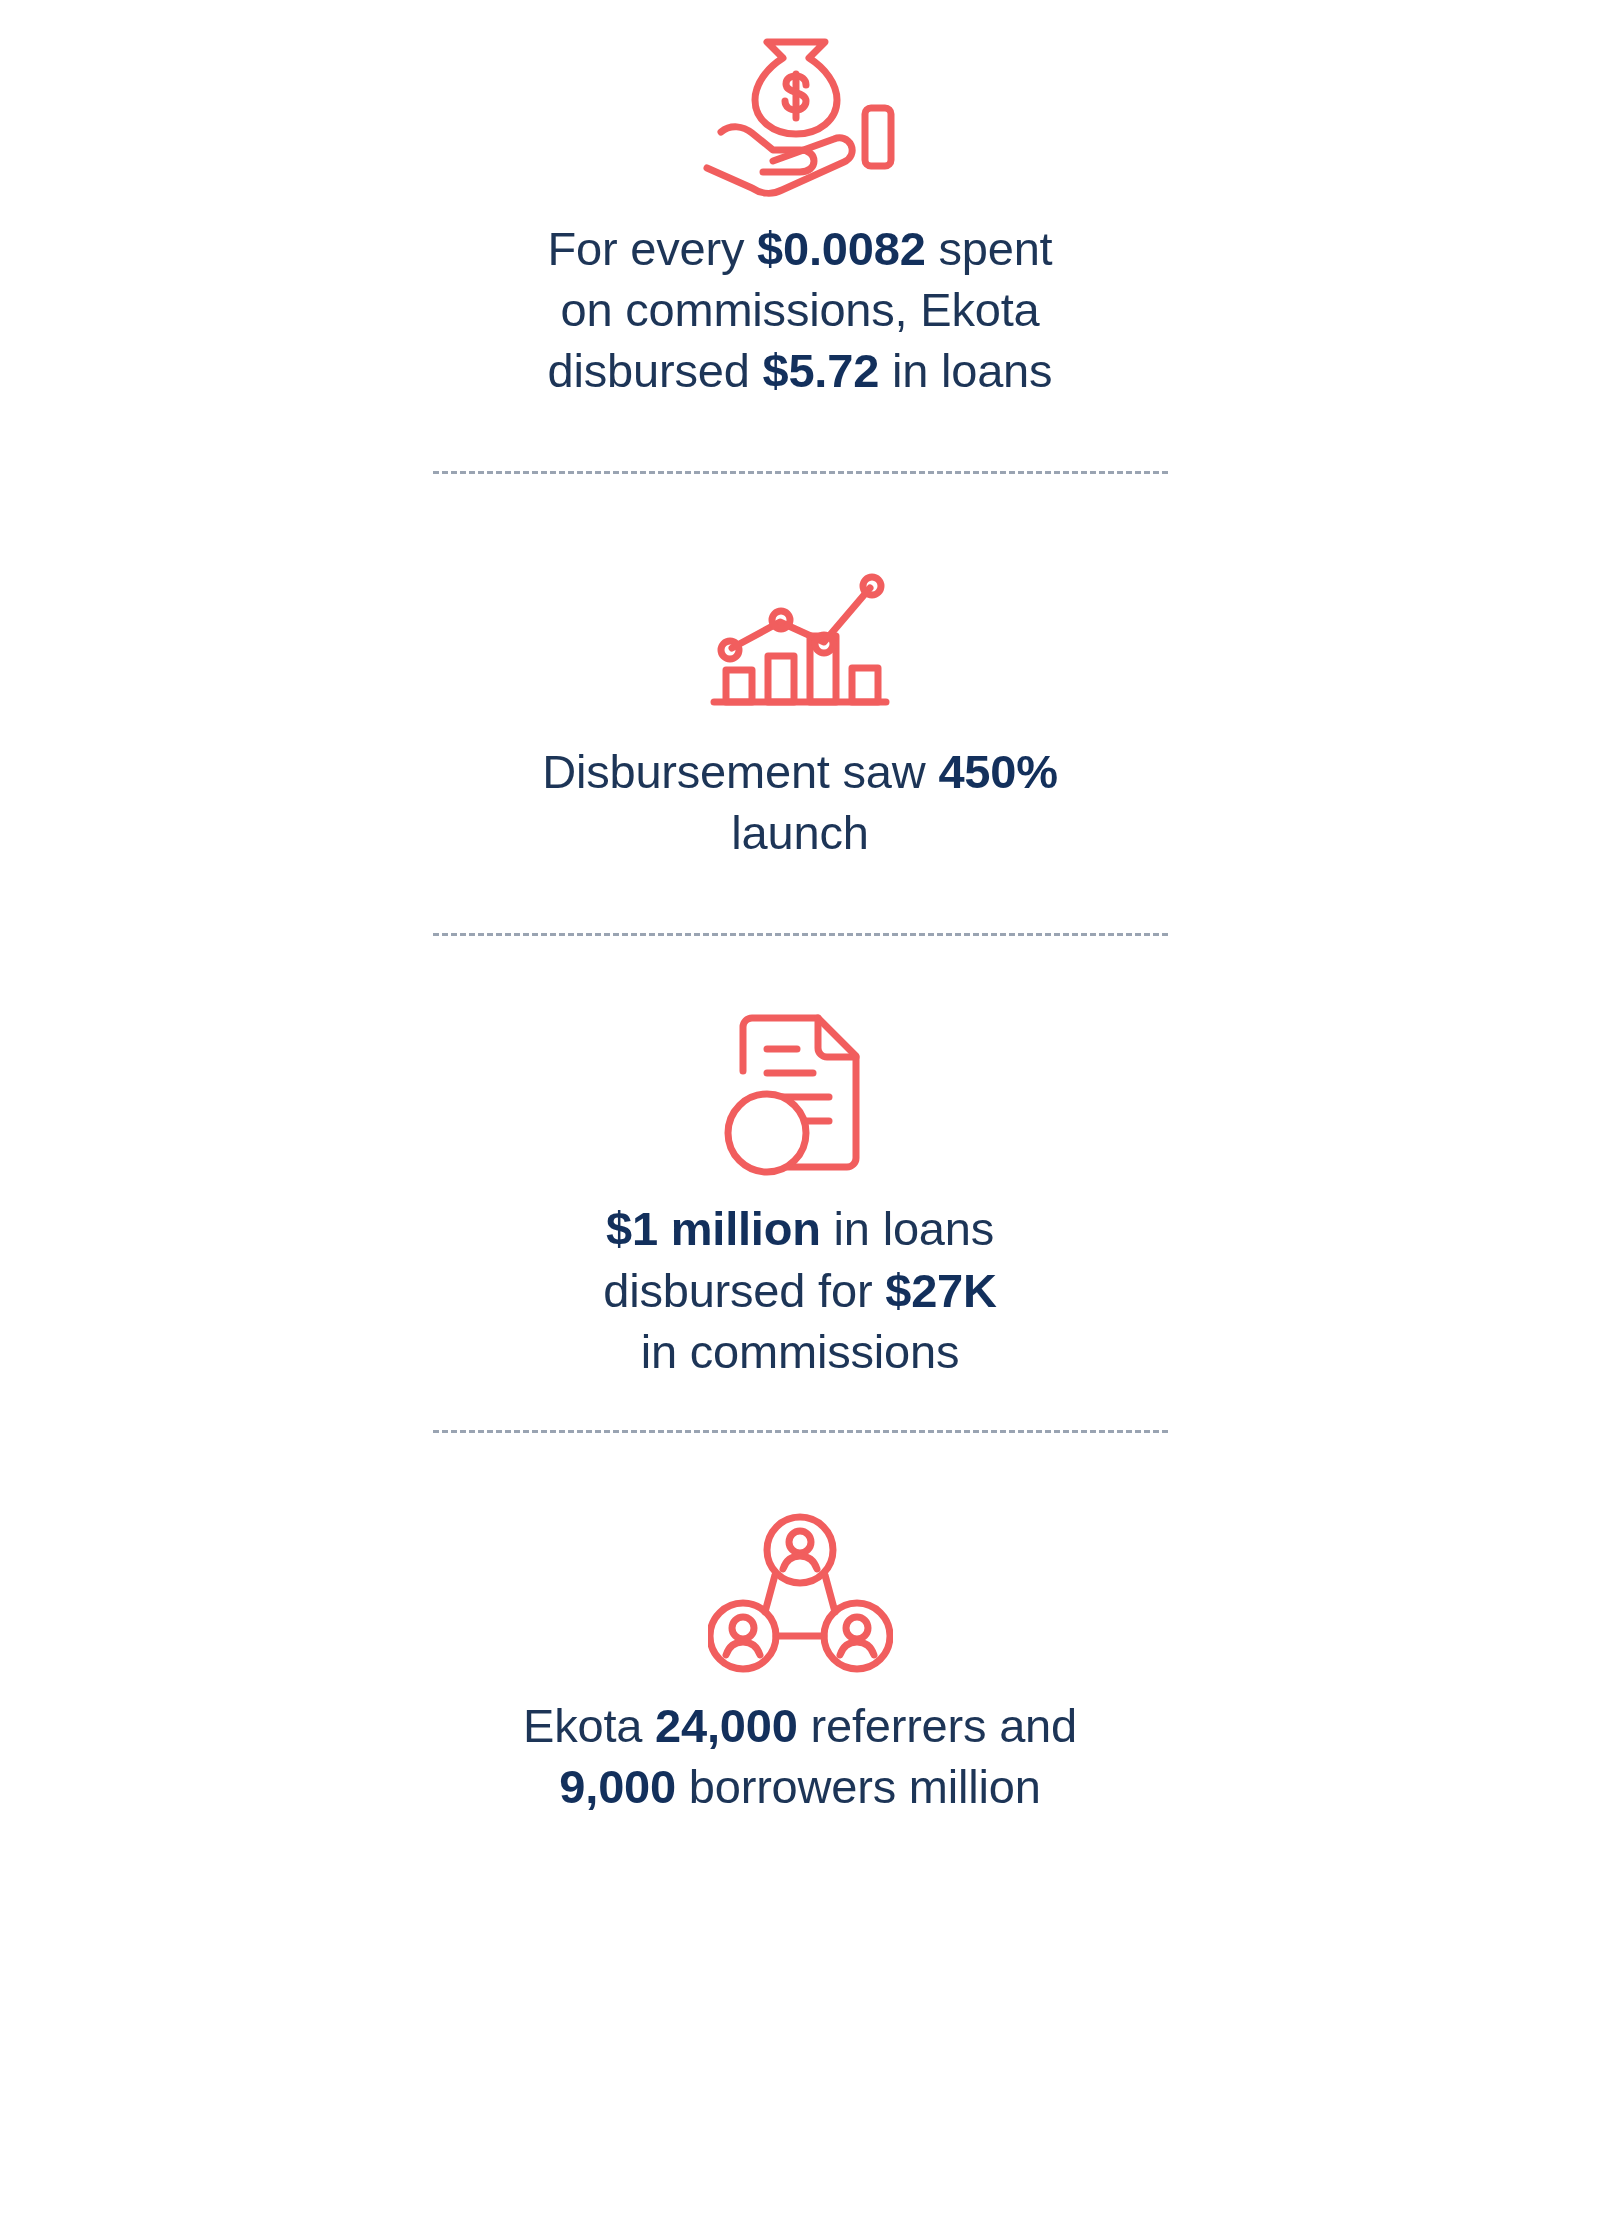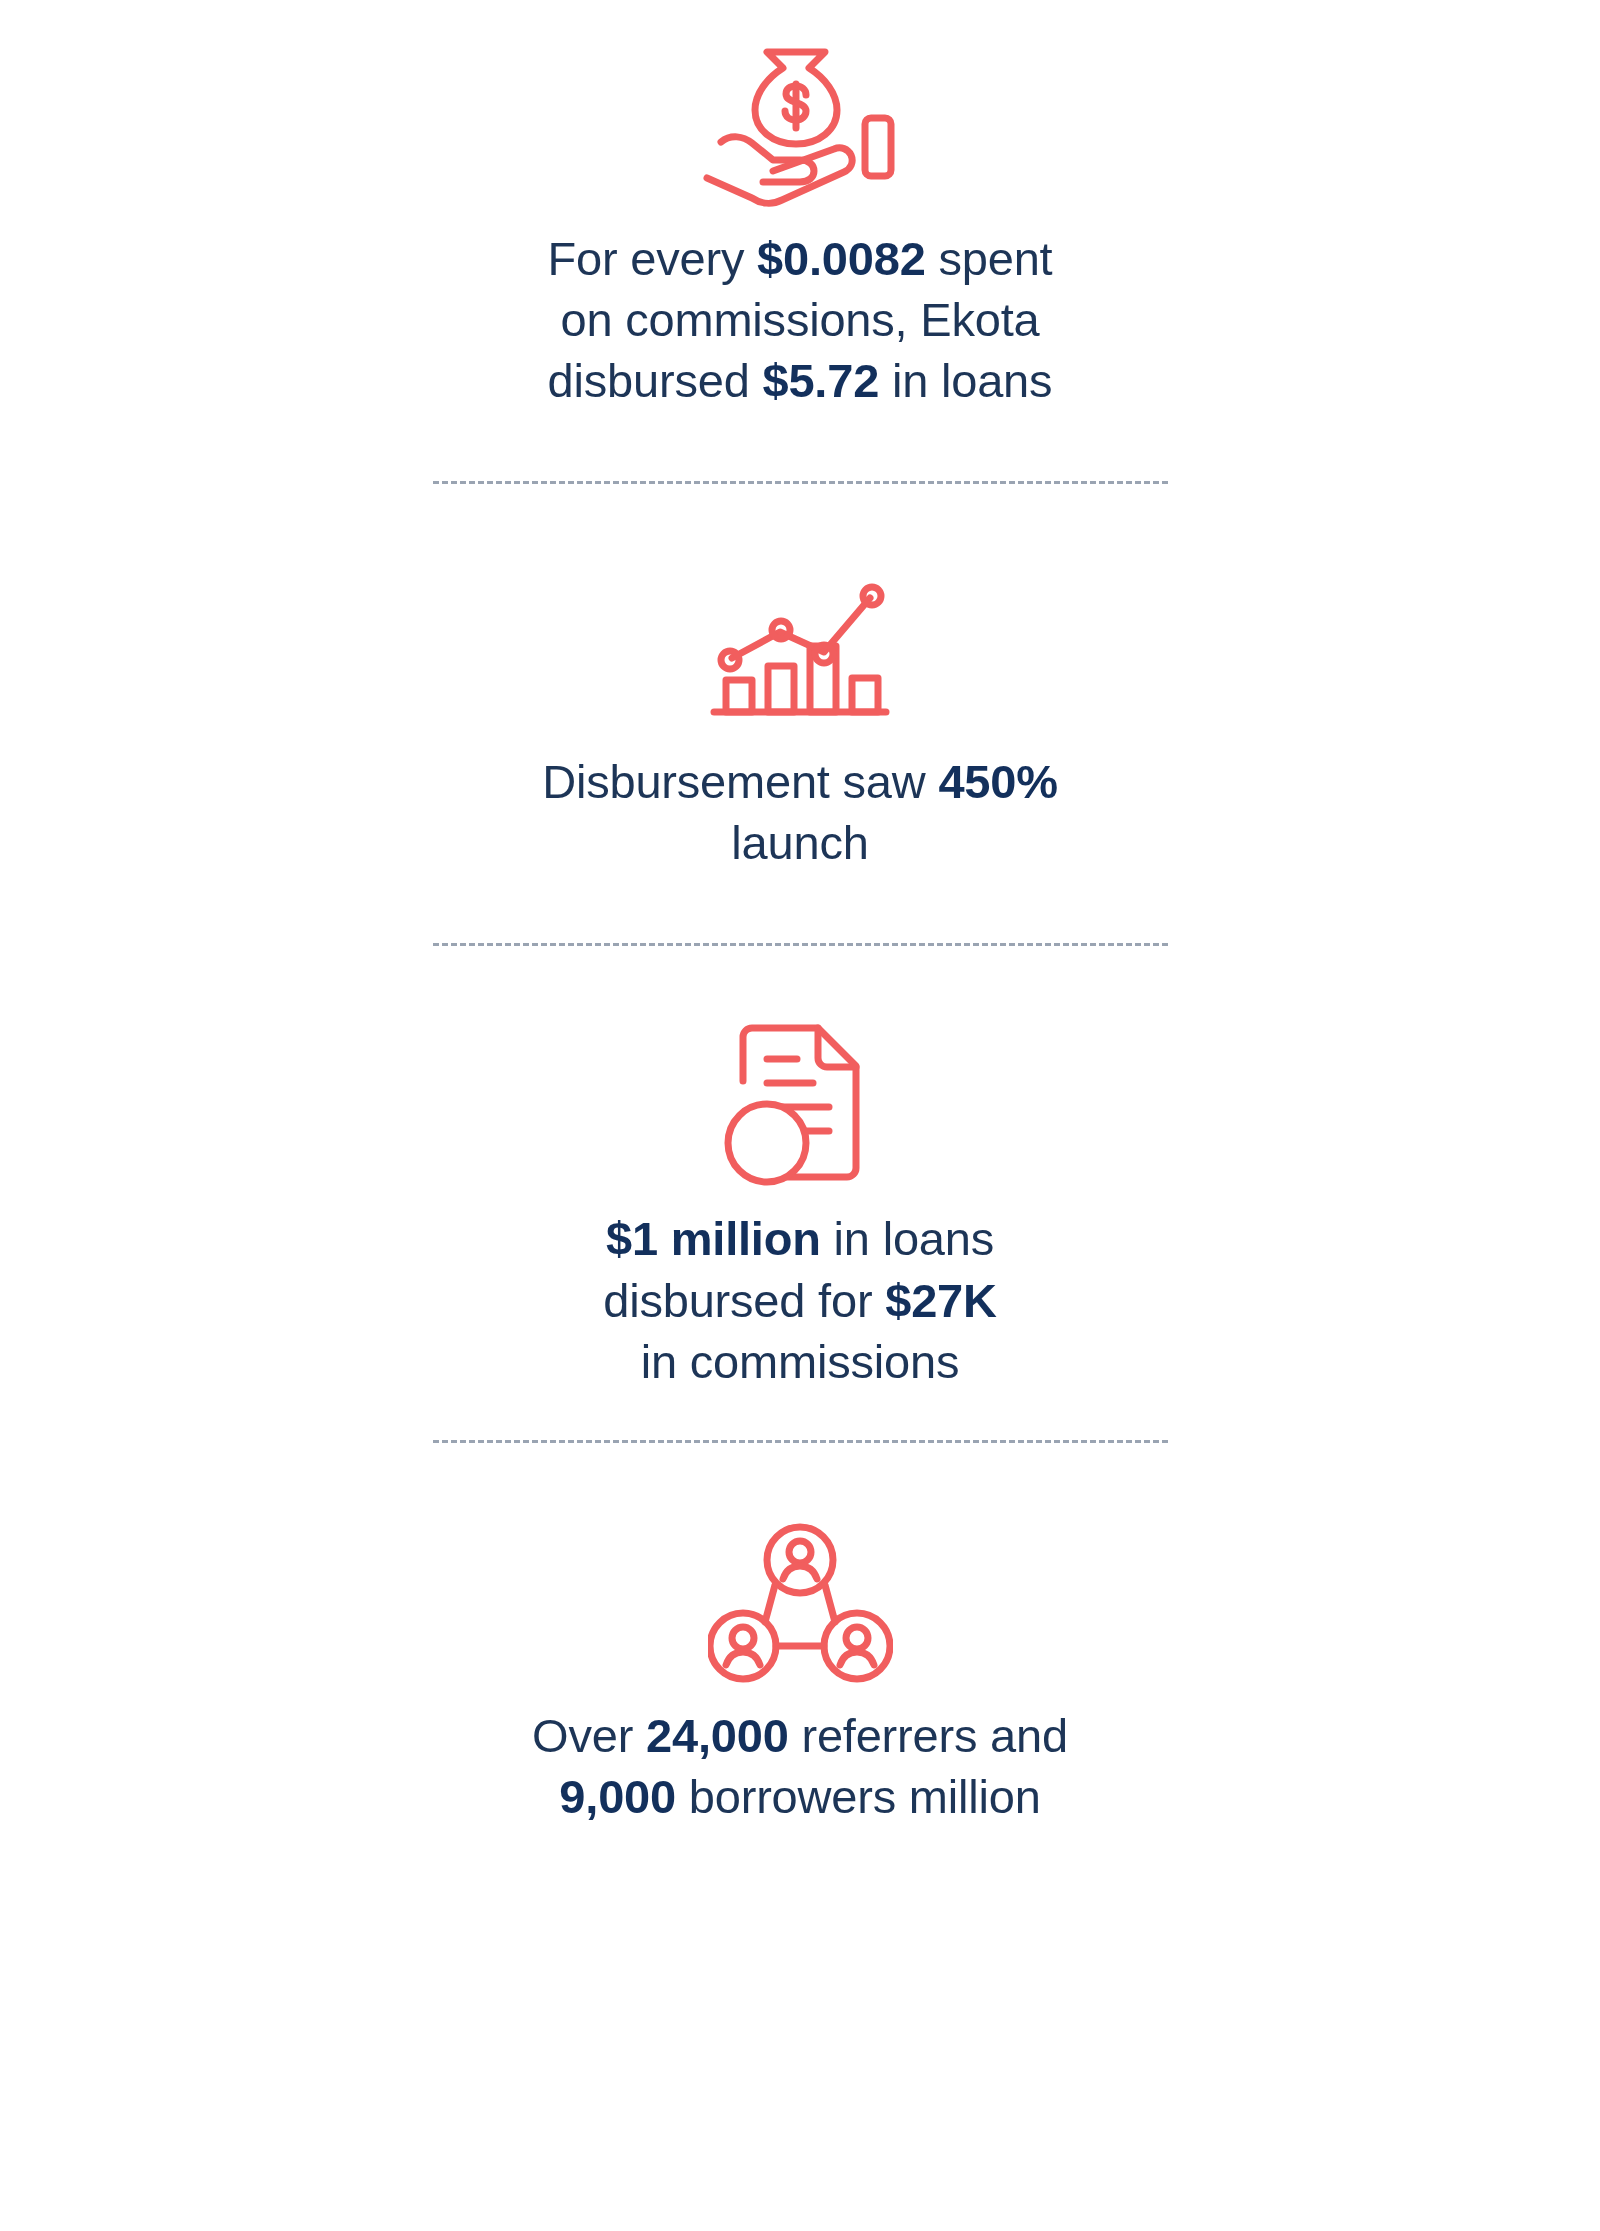--- a/index.html
+++ b/index.html
@@ -14,21 +14,21 @@
     color: #1d3557;
     overflow: hidden;
   }
   .page {
     width: 1600px;
     height: 2231px;
     display: flex;
     flex-direction: column;
     align-items: center;
     box-sizing: border-box;
-    padding-top: 18px;
+    padding-top: 8px;
   }
   .stat-block {
     width: 100%;
     display: flex;
     flex-direction: column;
     align-items: center;
   }
   .icon-wrap {
     display: flex;
     align-items: center;
@@ -152,18 +152,18 @@
         <path d="M18 143 c3-9 9-13 17-13 8 0 14 4 17 13"></path>
         <circle cx="149" cy="124" r="33"></circle>
         <circle cx="149" cy="116" r="11"></circle>
         <path d="M132 143 c3-9 9-13 17-13 8 0 14 4 17 13"></path>
         <path d="M67 63 L57 100"></path>
         <path d="M117 63 L127 100"></path>
         <path d="M68 124 h48"></path>
       </svg>
     </div>
     <div class="stat-text">
-      <div><span>Over </span><b>24,000</b><span> referrers and</span></div>
+      <div><span>Ekota </span><b>24,000</b><span> referrers and</span></div>
       <div><b>9,000</b><span> borrowers million</span></div>
     </div>
   </div>
 
 </div>
 
 </body></html>

